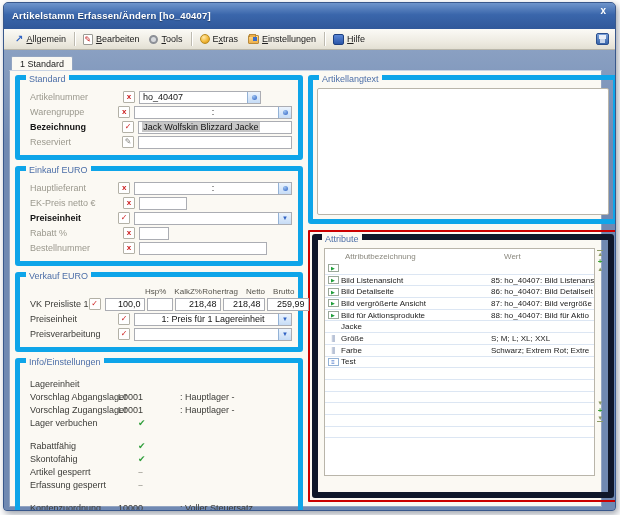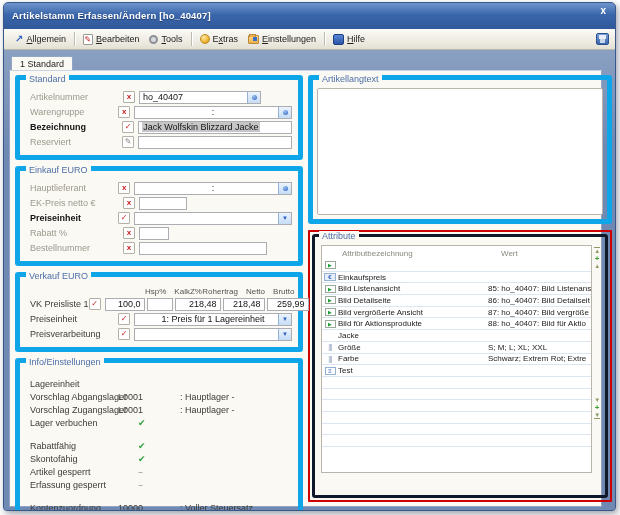--- a/index.html
+++ b/index.html
@@ -90,21 +90,21 @@
   .itext{ white-space:nowrap; }
   .imark{ padding-left:20px; }
   .mcheck{ color:#2e9e3a; font-size:9px; }
   .mdash{ color:#9a9890; letter-spacing:-1px; }
 
   
   .langtext-box{ height:127px; background:#fff; border:1px solid #b9b5aa; border-radius:2px; }
 
   
   .attr-wrap{ border:2px solid #cc0000; border-radius:1px; padding:2px; flex:1; }
-  .attr-group{ border:3px solid #0f172a; border-radius:3px; height:100%; position:relative; padding:8px 0 4px 6px; }
+  .attr-group{ border:6px solid #0f172a; border-radius:3px; height:100%; position:relative; padding:8px 0 4px 6px; }
   .attr-group > .legend{ position:absolute; top:-6px; left:4px; background:#fbf9f3; padding:0 3px; font-size:9px; color:#4d6fa8; }
   .zusatz{ font-size:9px; color:#3c3c38; margin:6px 0 14px 6px; }
   .attr-flex{ display:flex; }
   .attr-table{ flex:1; background:#fff; border:1px solid #b9b5aa; height:228px; overflow:hidden; position:relative; }
   .ahead{ display:flex; height:14px; align-items:center; font-size:8px; color:#8a887e; background:#fff; }
   .ahead .h-name{ padding-left:20px; width:166px; }
   .ahead .h-value{ flex:1;margin-left:13px; }
   .arow{ display:flex; align-items:center; height:11.7px; border-bottom:1px solid #dce6f3; font-size:8px; color:#222; position:relative; }
   .aicon{ width:16px; flex:none; display:flex; justify-content:center; }
   .alabel{ width:150px; flex:none; overflow:hidden; white-space:nowrap; }
@@ -384,27 +384,20 @@
                 </div>
                 <div>
                     <div class="arow">
                       <span class="aicon">
                         <span class="ai-img">▶</span>
                       </span>
                       <span class="avalue"></span>
                     </div>
                     <div class="arow">
                       <span class="aicon">
-                        <span class="ai-eur">€</span>
-                      </span>
-                      <span class="alabel">Einkaufspreis</span>
-                      <span class="avalue"></span>
-                    </div>
-                    <div class="arow">
-                      <span class="aicon">
                         <span class="ai-img">▶</span>
                       </span>
                       <span class="alabel">Bild Listenansicht</span>
                       <span class="avalue">85: ho_40407: Bild Listenans</span>
                     </div>
                     <div class="arow">
                       <span class="aicon">
                         <span class="ai-img">▶</span>
                       </span>
                       <span class="alabel">Bild Detailseite</span>

